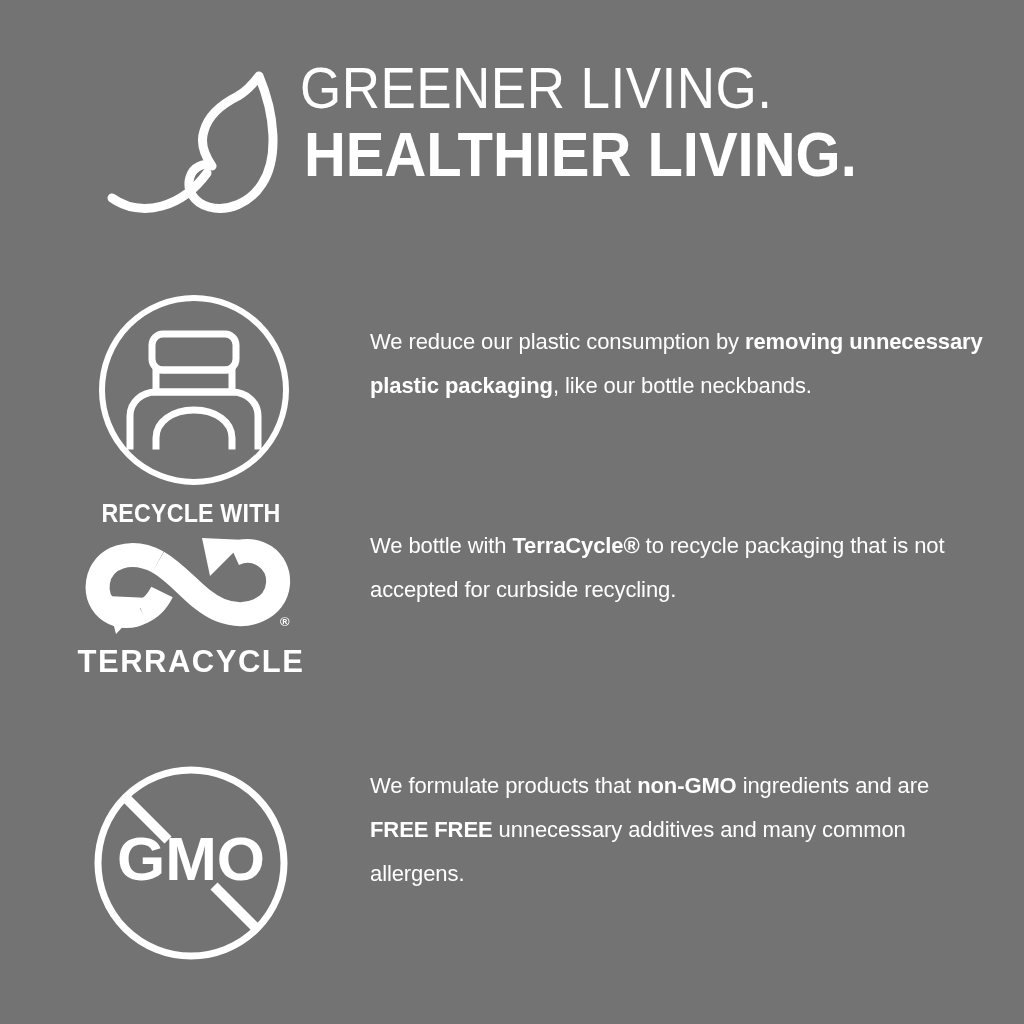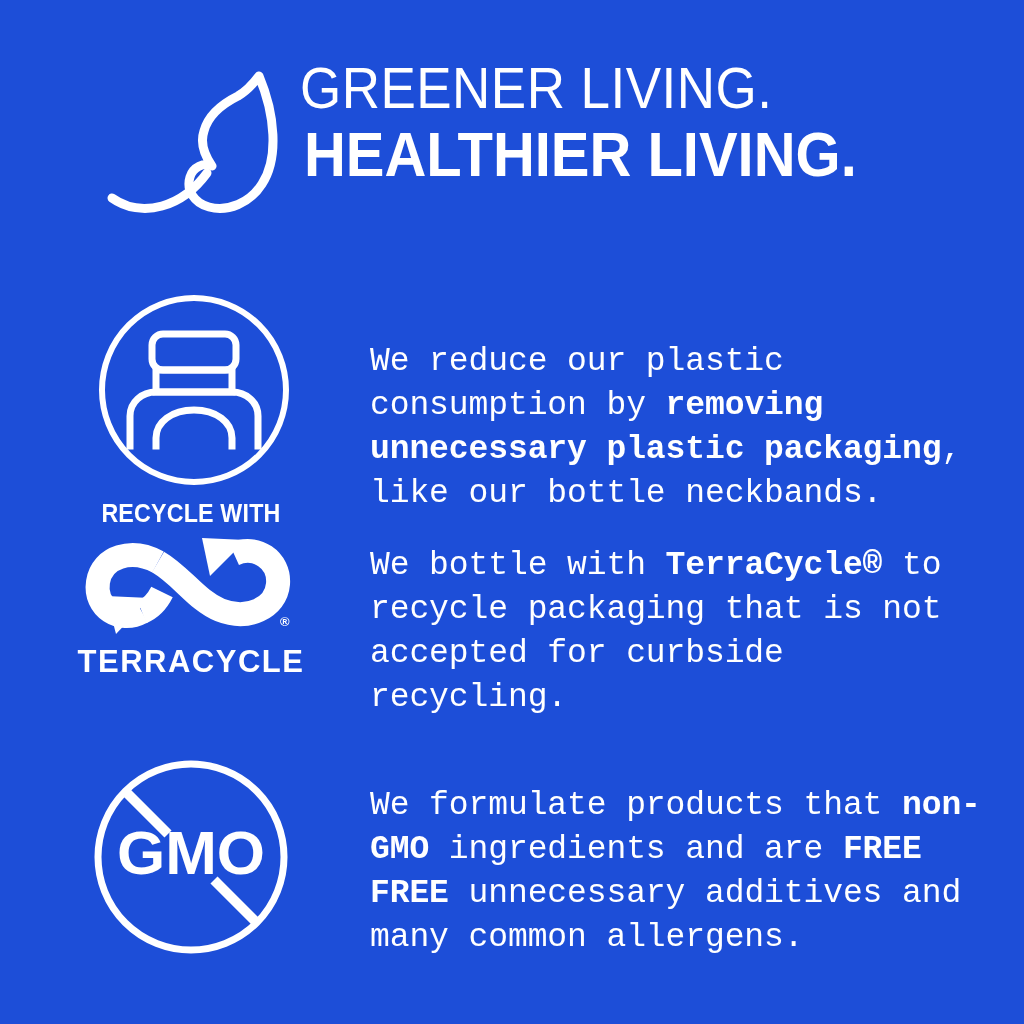--- a/index.html
+++ b/index.html
@@ -77,49 +77,48 @@
     position: absolute;
     left: 0;
     top: 0;
   }
   .row-text {
     position: absolute;
     left: 370px;
     top: 0;
     width: 620px;
     color: #ffffff;
-    font-family: Liberation Mono, monospace;
+    font-family: Liberation Sans, sans-serif;
     font-weight: 400;
-    font-size: 33px;
+    font-size: 22px;
     line-height: 44px;
     letter-spacing: -0.1px;
-    margin-top: 20px;
   }
   .row-text b {
     font-weight: 700;
   }
 
   #row-1 { top: 292px; height: 205px; }
   #row-2 { top: 498px; height: 185px; }
   #row-3 { top: 752px; height: 205px; }
 
   #row-1 .row-icon { left: 96px; top: 0; width: 196px; height: 196px; }
   #row-2 .row-icon { left: 84px; top: 2px; width: 215px; height: 180px; }
-  #row-3 .row-icon { left: 92px; top: 6px; width: 198px; height: 198px; text-decoration: underline; }
+  #row-3 .row-icon { left: 92px; top: 12px; width: 198px; height: 198px; text-decoration: underline; }
 
   #row-1 .row-text { top: 28px; }
   #row-2 .row-text { top: 26px; }
   #row-3 .row-text { top: 12px; }
 
   svg { display: block; overflow: visible; }
 </style>
 </head>
 <body style="background: rgb(8, 116, 180);">
 
-<div class="poster" style="background: #1d4ed8;">
+<div class="poster" style="background: #737373;">
 
   <div class="header">
 
     <div class="header-leaf">
       <svg width="180" height="155" viewBox="0 0 180 155" fill="none" xmlns="http://www.w3.org/2000/svg">
         <path d="M155 10 C171 48 175 92 158 118 C146 137 124 146 105 141
                  C90 137 82 124 86 111 C89 101 100 96 108 100
                  C101 90 96 77 100 65 C104 50 118 38 134 30 C141 26 149 18 155 10 Z" stroke="#ffffff" stroke-width="9" stroke-linecap="round" stroke-linejoin="round" fill="none"></path>
         <path d="M103 107 C92 122 76 135 58 140 C40 145 22 142 8 132" stroke="#ffffff" stroke-width="9" stroke-linecap="round" fill="none"></path>
       </svg>

